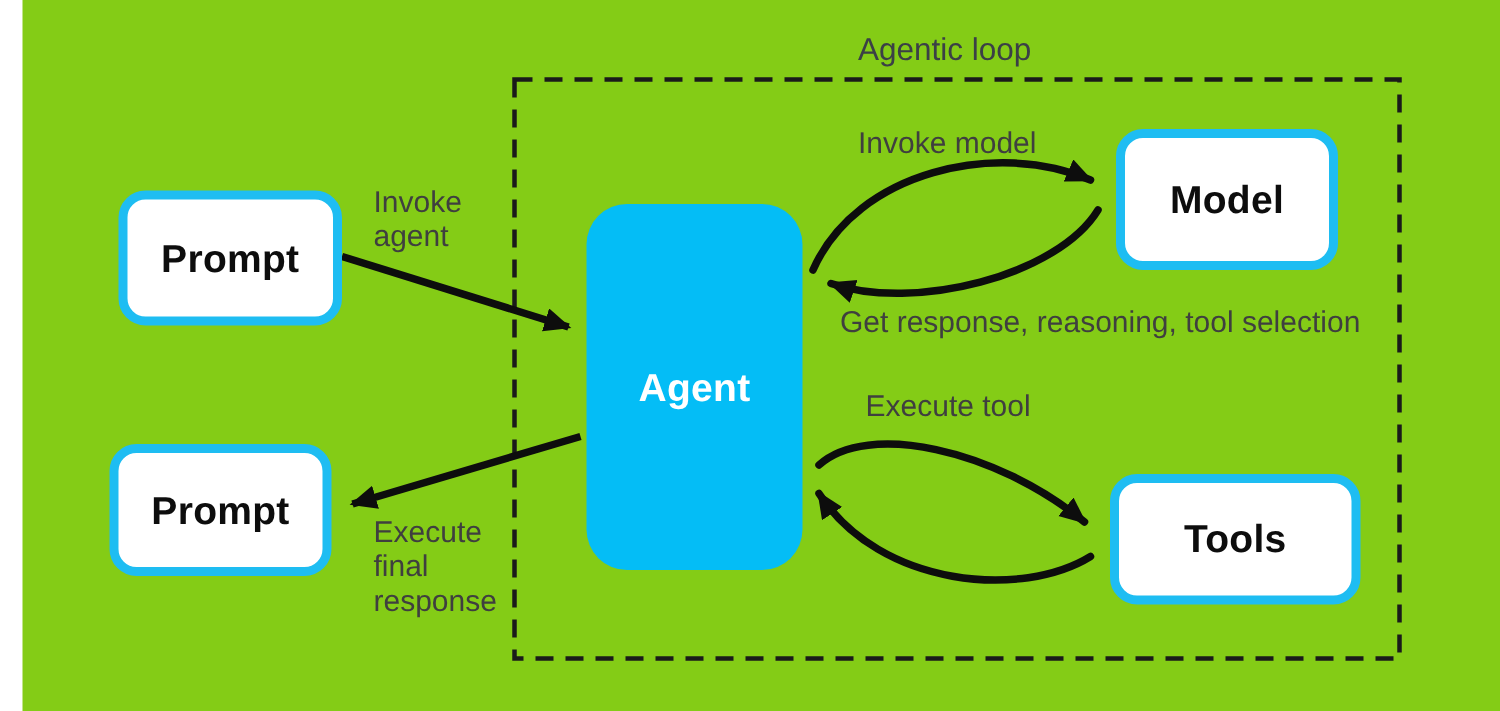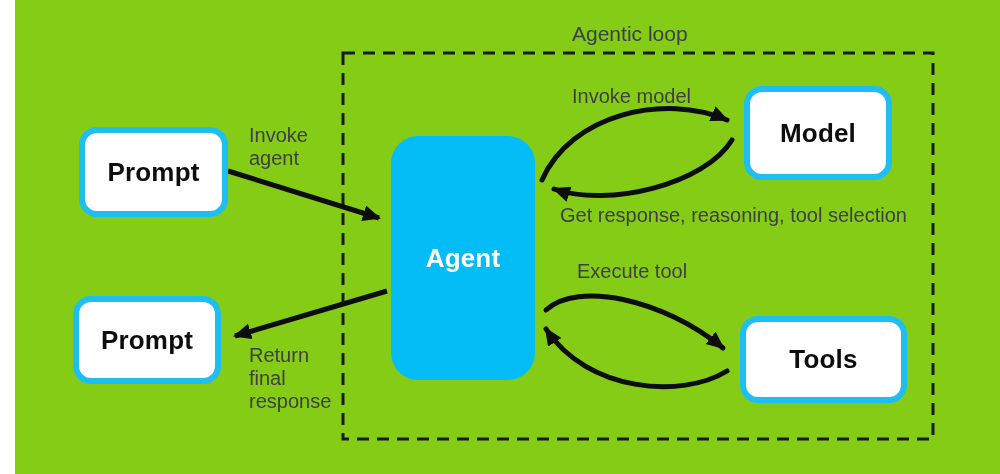--- a/index.html
+++ b/index.html
@@ -103,21 +103,21 @@
 
   <div class="node node-agent">Agent</div>
 
   <div class="node node-model">Model</div>
 
   <div class="node node-tools">Tools</div>
 
   <div class="edge-label lbl-invoke-agent">Invoke
 agent</div>
 
-  <div class="edge-label lbl-return-final">Return
+  <div class="edge-label lbl-return-final">Execute
 final
 response</div>
 
   <div class="edge-label lbl-invoke-model">Invoke model</div>
 
   <div class="edge-label lbl-execute-tool">Execute tool</div>
 
   <div class="edge-label lbl-get-response">Get response, reasoning, tool selection</div>
 
 

